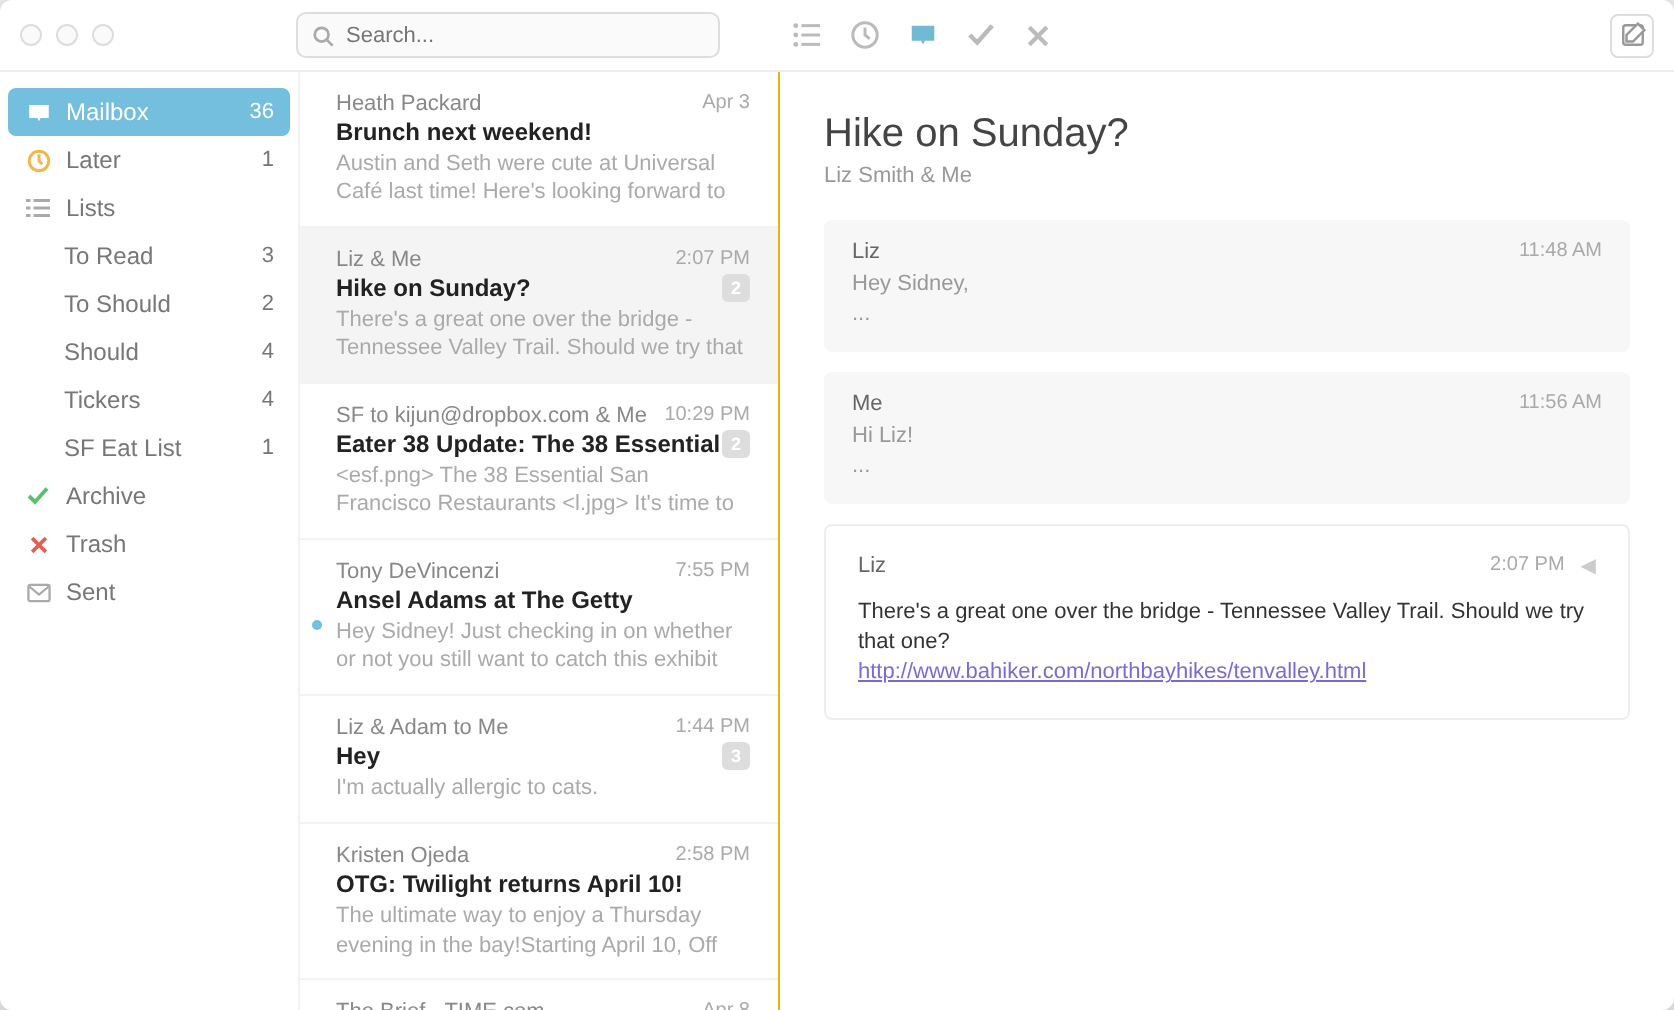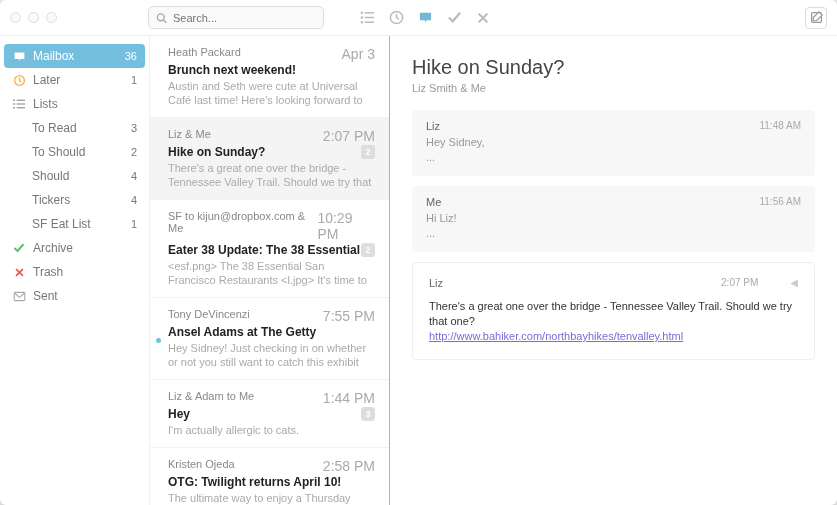--- a/index.html
+++ b/index.html
@@ -39,21 +39,21 @@
   }
   .traffic span {
     width: 11px;
     height: 11px;
     border-radius: 50%;
     border: 1px solid #ddd;
     background: #fafafa;
   }
   .searchwrap {
     position:relative;
-    width: 176px;
+    width: 212px;
   }
   .searchwrap .sicon {
     position:absolute;
     left:8px; top:50%; transform:translateY(-50%);
     color:#aaa; font-size:11px;
   }
   .search {
     width: 100%;
     height: 23px;
     border-radius: 5px;
@@ -138,21 +138,21 @@
   .msg {
     padding:10px 14px 10px 18px;
     border-bottom:1px solid #f3f3f3;
     cursor:pointer;
     position:relative;
   }
   .msg.selected {
     background:#f4f4f4;
   }
   .msg .from { font-size:11px; color:#888; display:flex; }
-  .msg .from .time { margin-left:auto; color:#aaa; font-size:14px; }
+  .msg .from .time { margin-left:auto; color:#aaa; font-size:10px; }
   .msg .subject { font-size:12px; color:#222; font-weight:600; margin-top:1px; display:flex; align-items:flex-end; }
   .msg .subject .badge {
     margin-left:auto;
     background:#ddd;
     color:#fff;
     font-size:9px;
     width:14px; height:14px;
     border-radius:3px;
     display:flex; align-items:center; justify-content:center;
     font-weight:600;
@@ -180,21 +180,21 @@
     margin-bottom:16px;
   }
   .thread-msg {
     background:#f7f7f7;
     border-radius:4px;
     padding:10px 14px;
     margin-bottom:10px;
     font-size:11px;
     color:#888;
   }
-  .thread-msg .hdr { display:flex;gap:24px; }
+  .thread-msg .hdr { display:flex; }
   .thread-msg .hdr .who { color:#666; }
   .thread-msg .hdr .when { margin-left:auto; color:#aaa; font-size:10px;}
   .thread-msg .bodytxt { margin-top:3px; line-height:1.4; color:#999;}
   .thread-msg.open {
     background:#fff;
     border:1px solid #eee;
     color:#333;
     padding:14px 16px;
   }
   .thread-msg.open .bodytxt { color:#333; margin-top:10px;}

